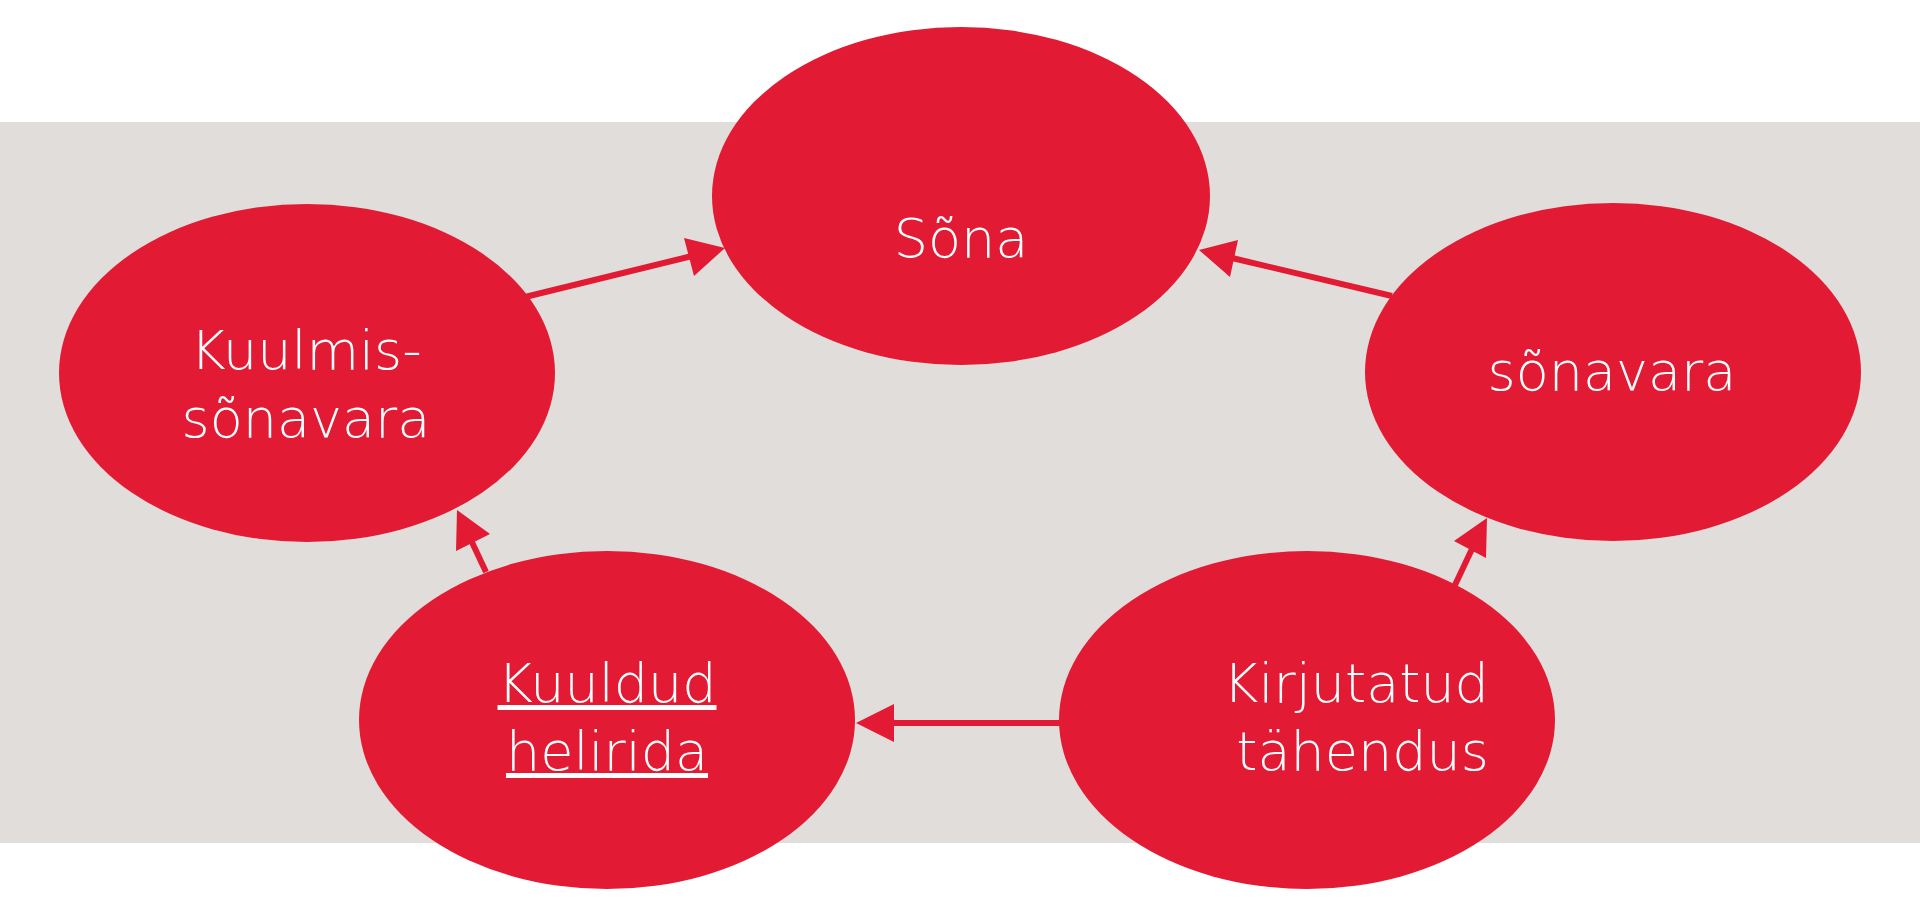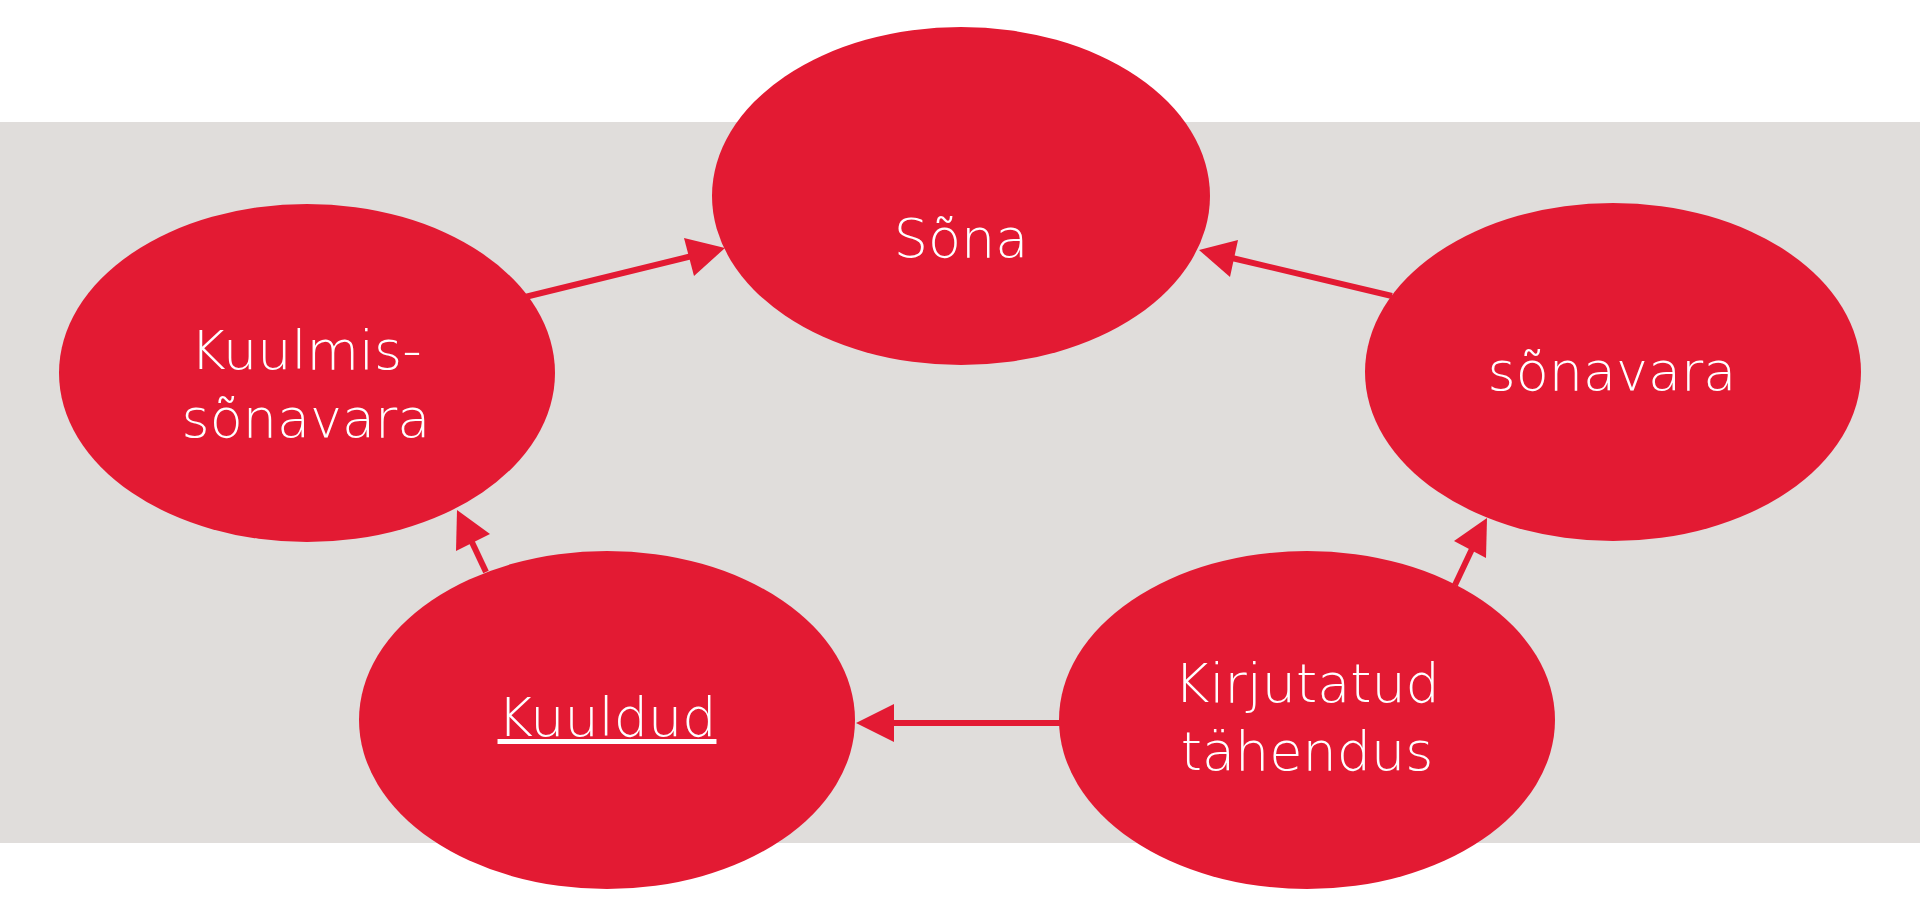--- a/index.html
+++ b/index.html
@@ -57,17 +57,18 @@
 </div>
 <div class="node-label" style="left:306px; top:385px;">
   <div>Kuulmis-</div>
   <div>sõnavara</div>
 </div>
 <div class="node-label" style="left:1612px; top:372px;">
   <div>sõnavara</div>
 </div>
 <div class="node-label" style="left:607px; top:718px;text-decoration:underline;">
   <div>Kuuldud</div>
+  <div>helirida</div>
 </div>
-<div class="node-label" style="left:1307px; top:718px;">
+<div class="node-label" style="left:1356px; top:718px;text-align:right;">
   <div>Kirjutatud</div>
   <div>tähendus</div>
 </div>
 
 </body></html>

